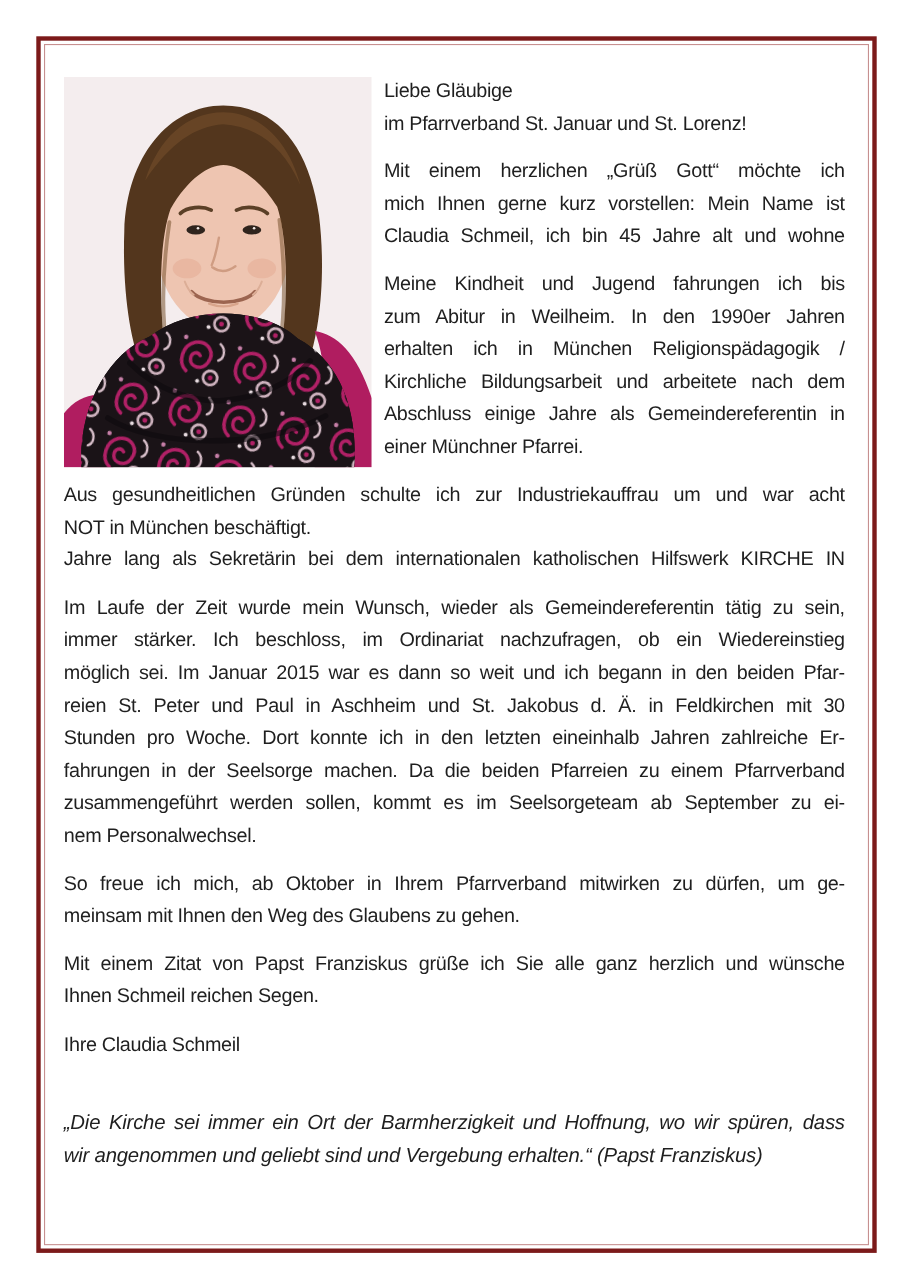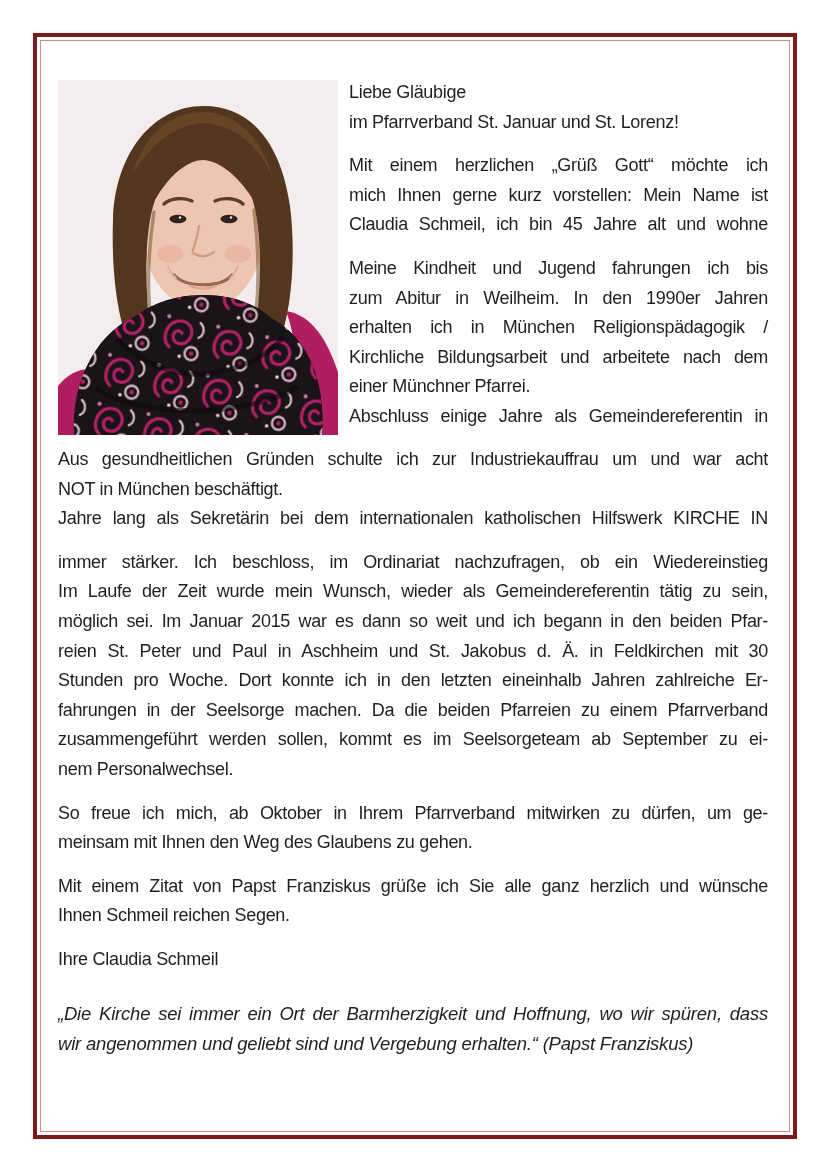--- a/index.html
+++ b/index.html
@@ -21,21 +21,21 @@
   }
   .border-inner {
     position: absolute;
     left: 40px; top: 40px; right: 36px; bottom: 37px;
     border: 1px solid #c79090;
     pointer-events: none;
   }
   .content {
     position: absolute;
     left: 58px;
-    top: 78px;
+    top: 68px;
     width: 710px;
   }
   .top-row { display: flex; }
   .photo {
     width: 280px;
     height: 355px;
     flex: 0 0 280px;
     margin-top: 2px;
     overflow: hidden;
   }
@@ -47,21 +47,21 @@
     line-height: 29.6px;
     font-size: 18px;
     letter-spacing: -0.3px;
     white-space: normal;
   }
   .justify .ln { text-align: justify; text-align-last: justify; }
   .justify .ln.last { text-align-last: left; }
 
   .body-sec { margin-top: 10px; }
 
-  .quote { margin-top: 24px; }
+  .quote { margin-top: 40px; }
   .quote .ln {
     font-style: italic;
     font-size: 18.5px;
     line-height: 30px;
     letter-spacing: -0.2px;
   }
 </style>
 </head>
 <body>
 
@@ -135,35 +135,35 @@
         <div class="para justify">
             <div class="ln">Mit einem herzlichen „Grüß Gott“ möchte ich</div>
             <div class="ln">mich Ihnen gerne kurz vorstellen: Mein Name ist</div>
             <div class="ln">Claudia Schmeil, ich bin 45 Jahre alt und wohne</div>
           </div>
         <div class="para justify">
             <div class="ln">Meine Kindheit und Jugend fahrungen ich bis</div>
             <div class="ln">zum Abitur in Weilheim. In den 1990er Jahren</div>
             <div class="ln">erhalten ich in München Religionspädagogik /</div>
             <div class="ln">Kirchliche Bildungsarbeit und arbeitete nach dem</div>
+            <div class="ln">Abschluss einige Jahre als Gemeindereferentin in</div>
             <div class="ln last">einer Münchner Pfarrei.</div>
-            <div class="ln">Abschluss einige Jahre als Gemeindereferentin in</div>
           </div>
       </div>
     </div>
 
     <div class="body-sec">
       <div class="para justify">
           <div class="ln">Aus gesundheitlichen Gründen schulte ich zur Industriekauffrau um und war acht</div>
           <div class="ln last">NOT in München beschäftigt.</div>
           <div class="ln">Jahre lang als Sekretärin bei dem internationalen katholischen Hilfswerk KIRCHE IN</div>
         </div>
       <div class="para justify">
+          <div class="ln">Im Laufe der Zeit wurde mein Wunsch, wieder als Gemeindereferentin tätig zu sein,</div>
           <div class="ln">immer stärker. Ich beschloss, im Ordinariat nachzufragen, ob ein Wiedereinstieg</div>
-          <div class="ln">Im Laufe der Zeit wurde mein Wunsch, wieder als Gemeindereferentin tätig zu sein,</div>
           <div class="ln">möglich sei. Im Januar 2015 war es dann so weit und ich begann in den beiden Pfar-</div>
           <div class="ln">reien St. Peter und Paul in Aschheim und St. Jakobus d. Ä. in Feldkirchen mit 30</div>
           <div class="ln">Stunden pro Woche. Dort konnte ich in den letzten eineinhalb Jahren zahlreiche Er-</div>
           <div class="ln">fahrungen in der Seelsorge machen. Da die beiden Pfarreien zu einem Pfarrverband</div>
           <div class="ln">zusammengeführt werden sollen, kommt es im Seelsorgeteam ab September zu ei-</div>
           <div class="ln last">nem Personalwechsel.</div>
         </div>
       <div class="para justify">
           <div class="ln">So freue ich mich, ab Oktober in Ihrem Pfarrverband mitwirken zu dürfen, um ge-</div>
           <div class="ln last">meinsam mit Ihnen den Weg des Glaubens zu gehen.</div>

